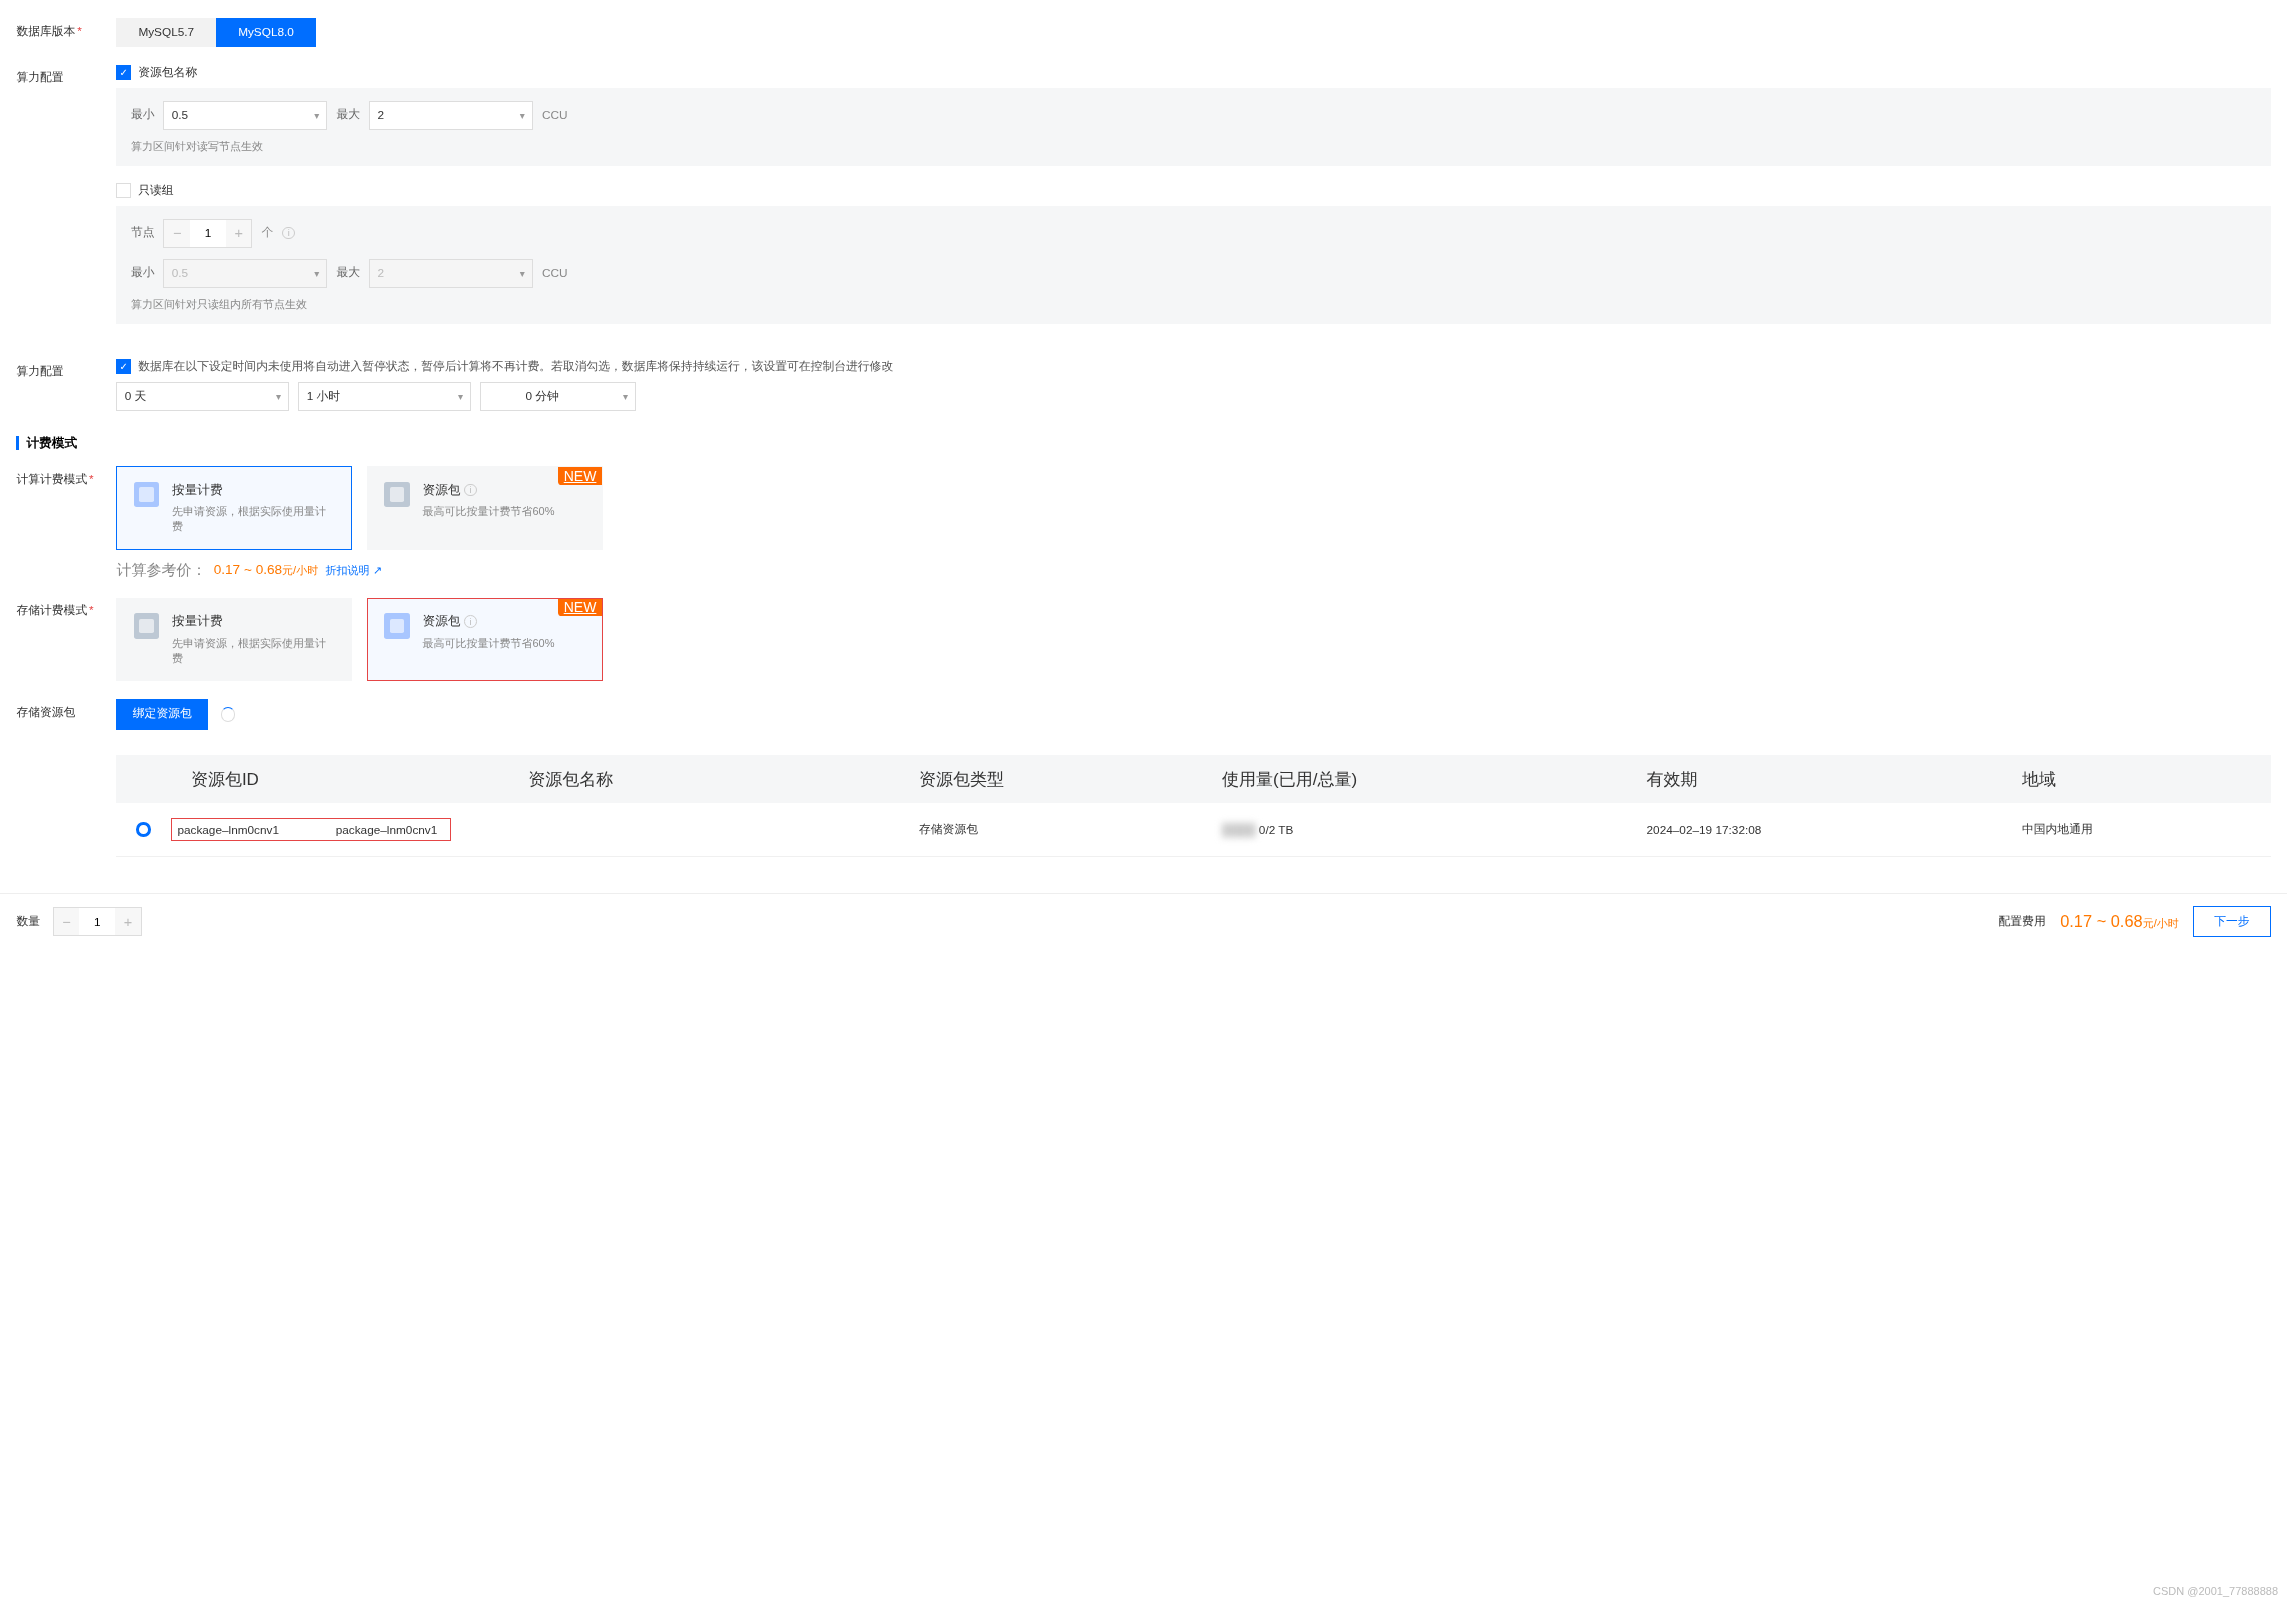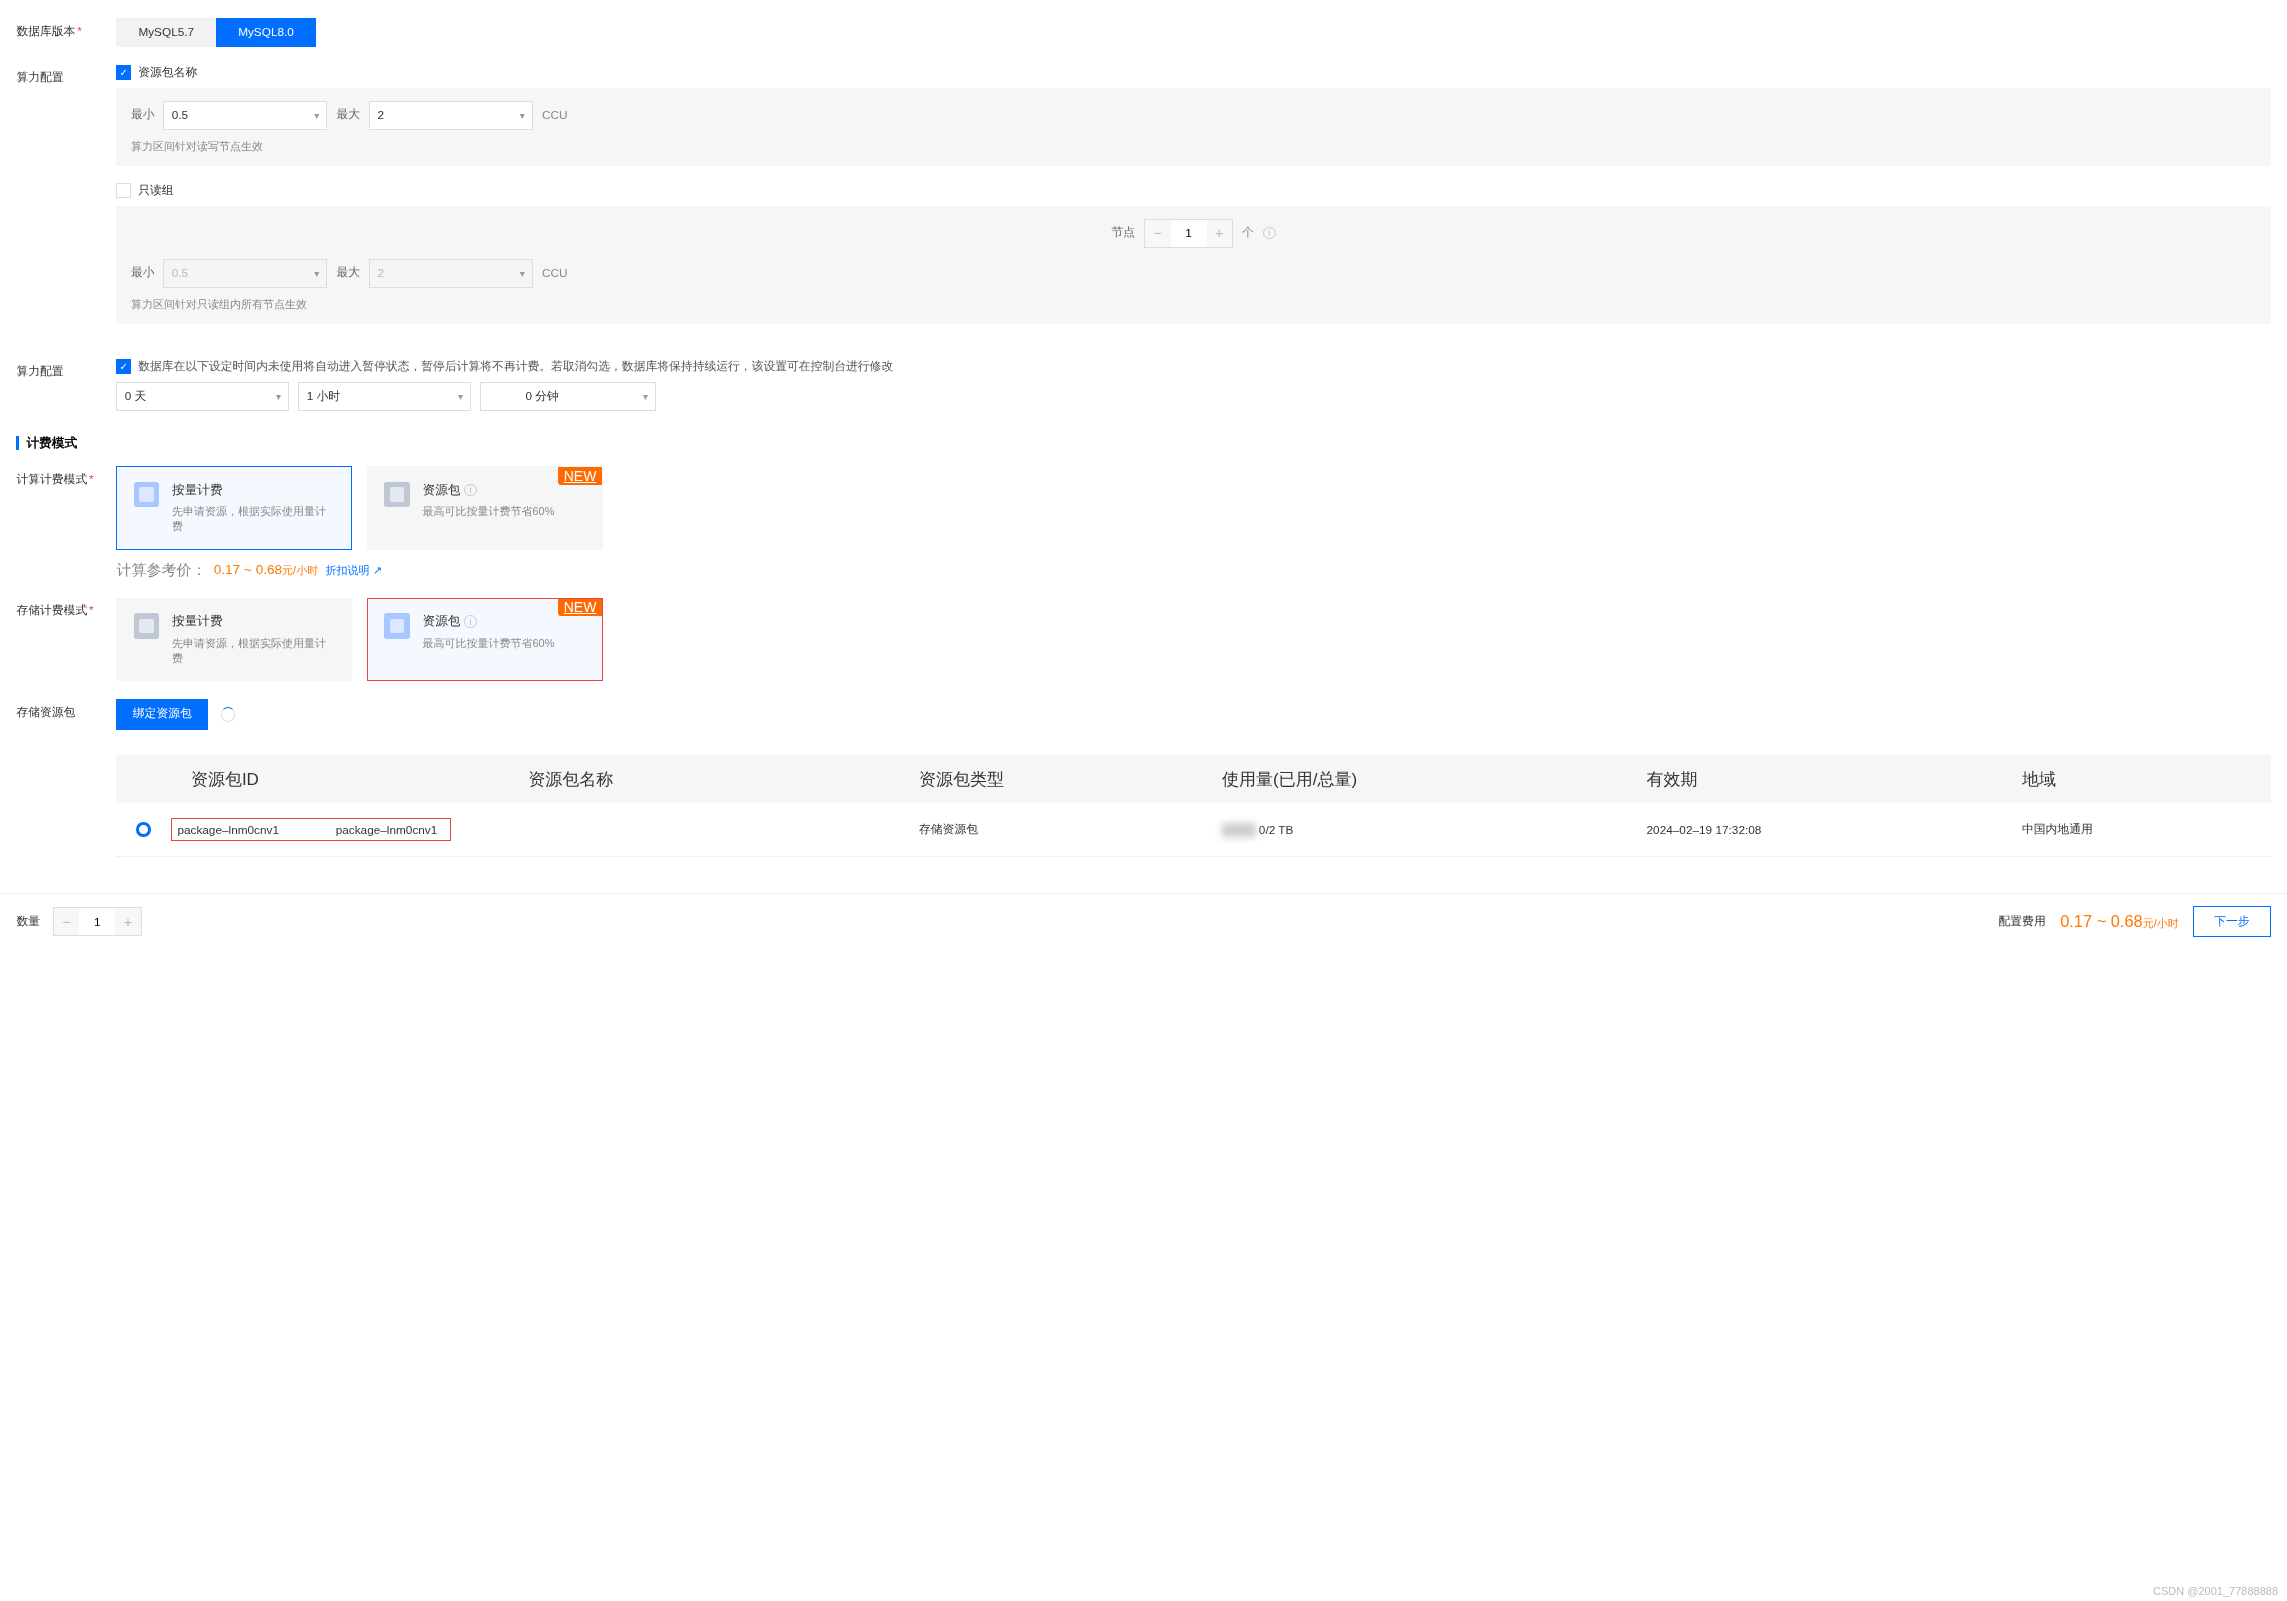--- a/index.html
+++ b/index.html
@@ -94,21 +94,21 @@
         <span class="unit">CCU</span>
       </div>
       <div class="panel-caption">算力区间针对读写节点生效</div>
     </div>
 
     <div class="cb-row">
       <span class="checkbox"></span>
       <span class="cb-label">只读组</span>
     </div>
     <div class="panel">
-      <div class="panel-inline" style="margin-bottom:11px;justify-content:center;">
+      <div class="panel-inline" style="margin-bottom:11px;">
         <span class="mini-label">节点</span>
         <div class="stepper">
           <button class="stepper-btn">−</button>
           <input class="stepper-input" value="1" style="">
           <button class="stepper-btn">+</button>
         </div>
         <span class="unit">个</span>
         <span class="info-icon">i</span>
       </div>
       <div class="panel-inline">
@@ -138,21 +138,21 @@
     </div>
     <div class="panel-inline">
       <div class="select-box" style="width:173px;">
           <span>0 天</span>
           <span class="chevron">▾</span>
         </div>
       <div class="select-box" style="width:173px;">
           <span>1 小时</span>
           <span class="chevron">▾</span>
         </div>
-      <div class="select-box" style="width:176px;padding-left:44px;">
+      <div class="select-box" style="width:156px;padding-left:44px;">
           <span>0 分钟</span>
           <span class="chevron">▾</span>
         </div>
     </div>
   </div>
 </div>
 
 <div class="section-header">
   <div class="section-bar"></div>
   <div class="section-title">计费模式</div>

